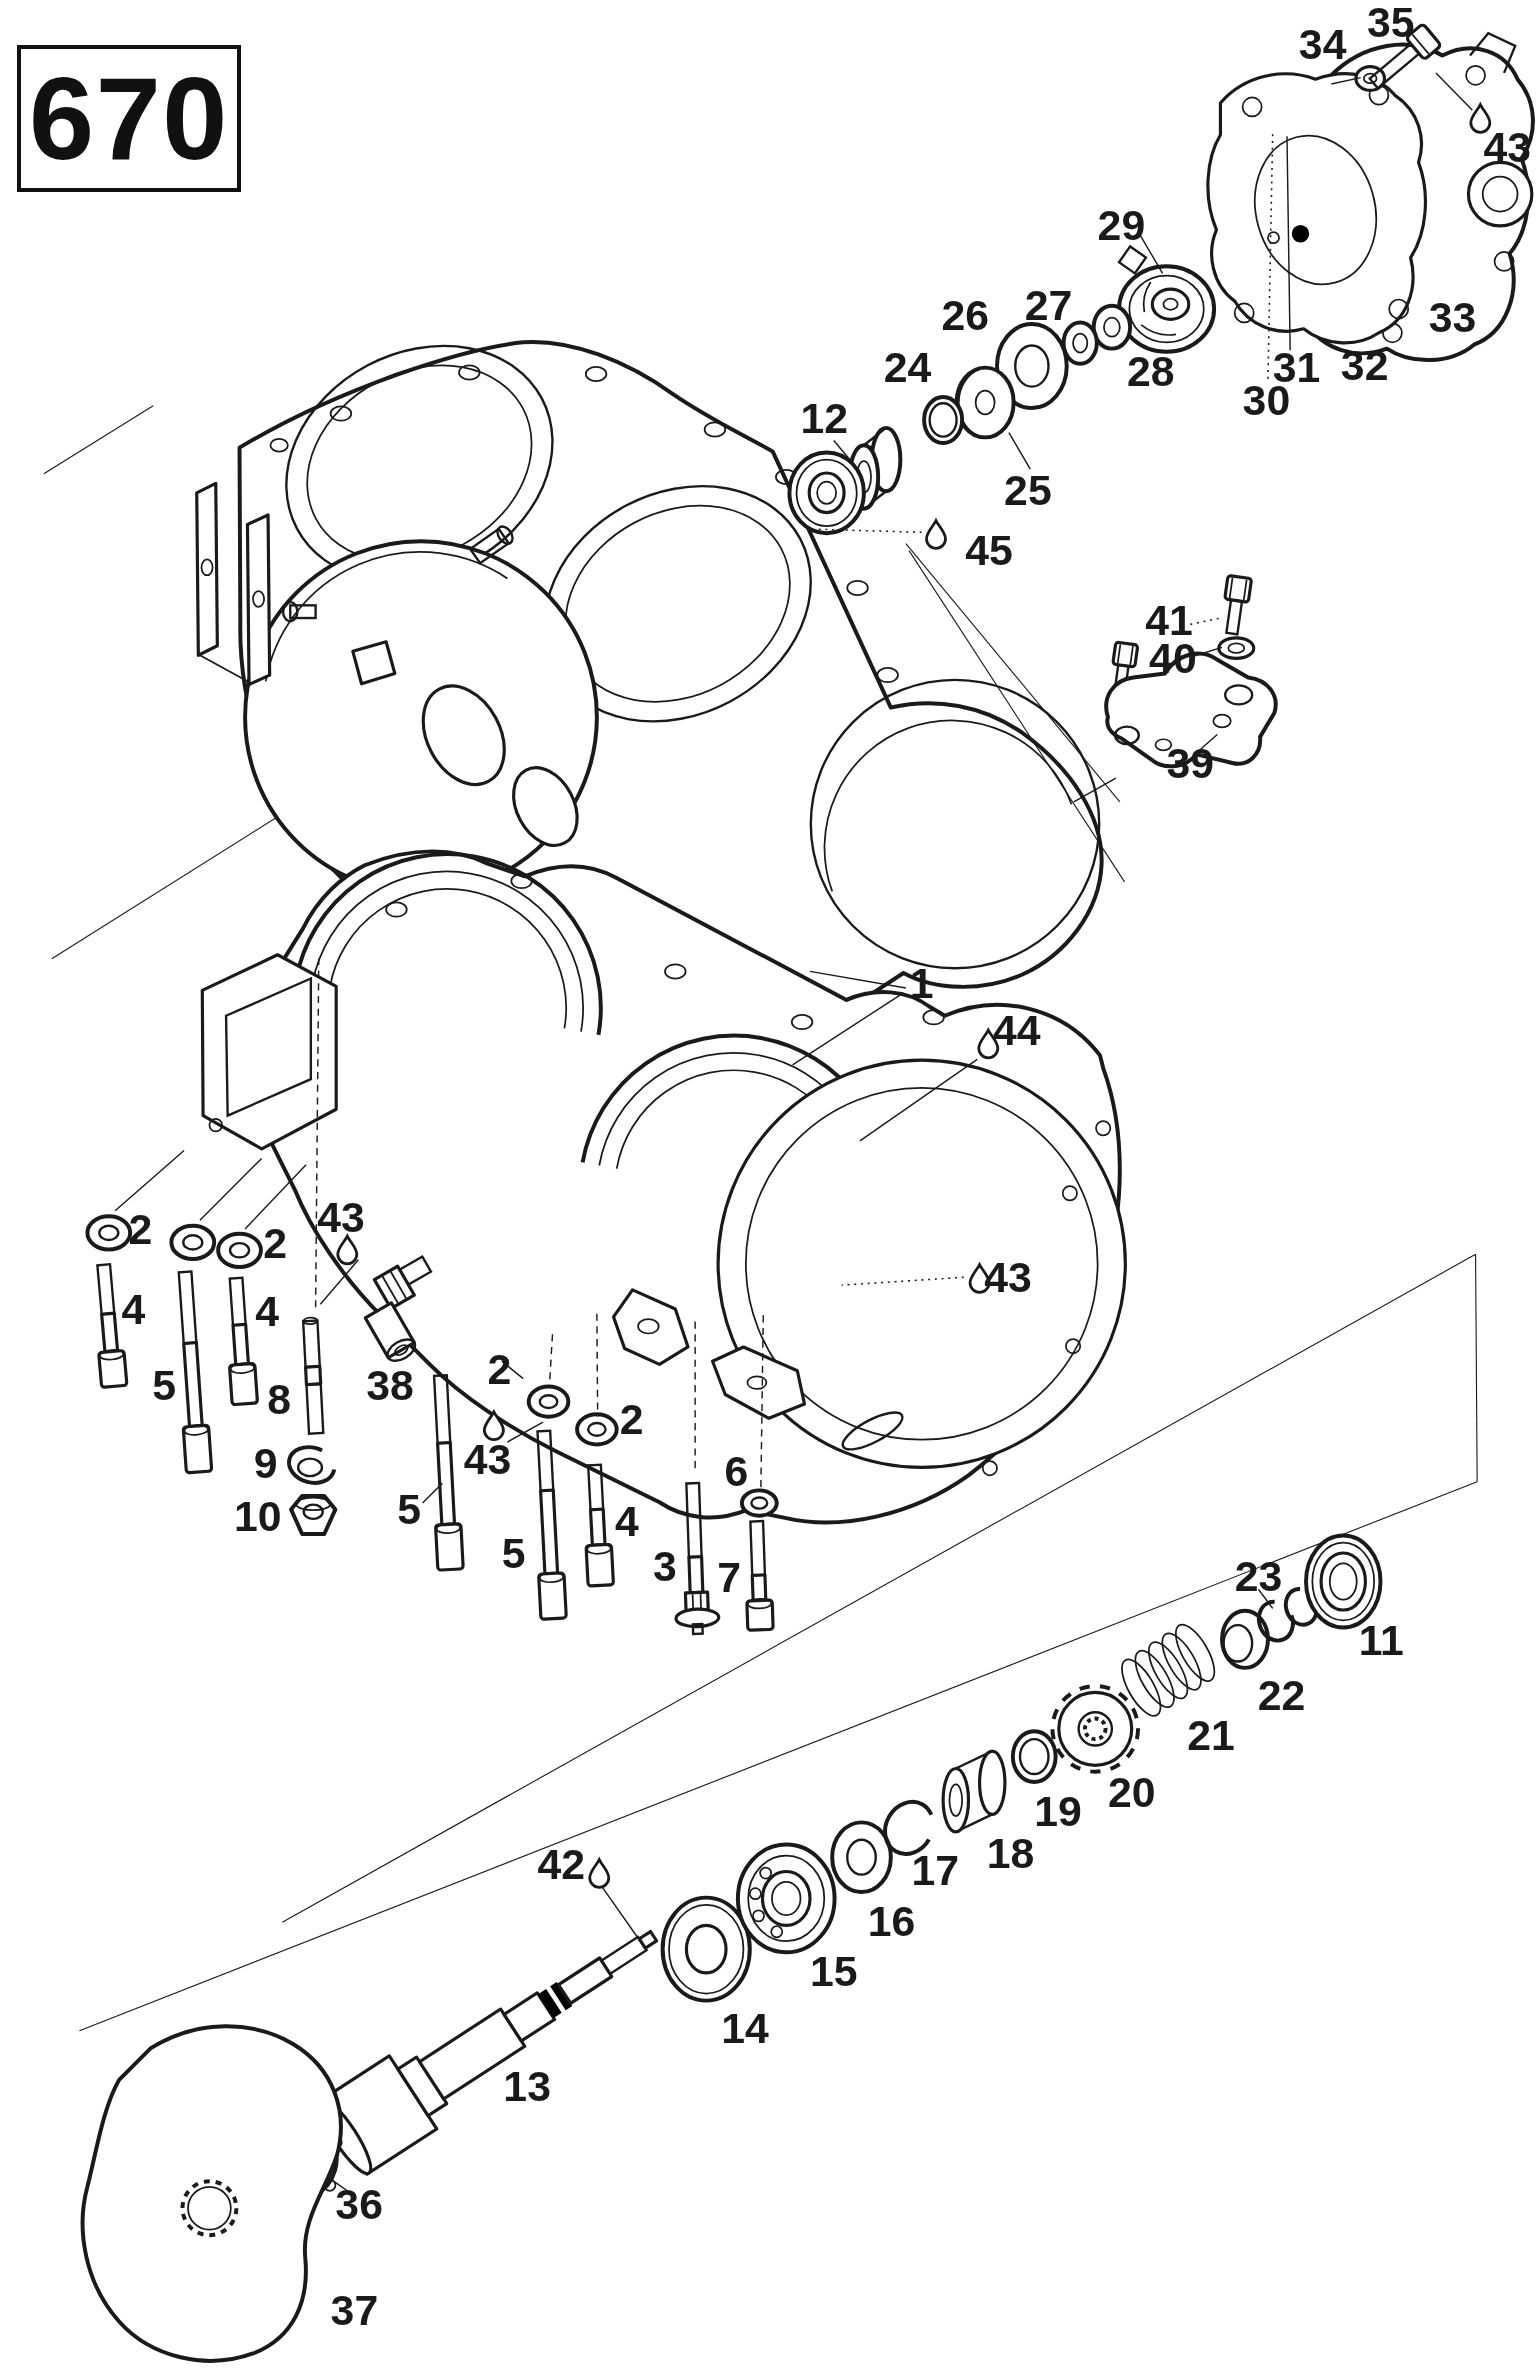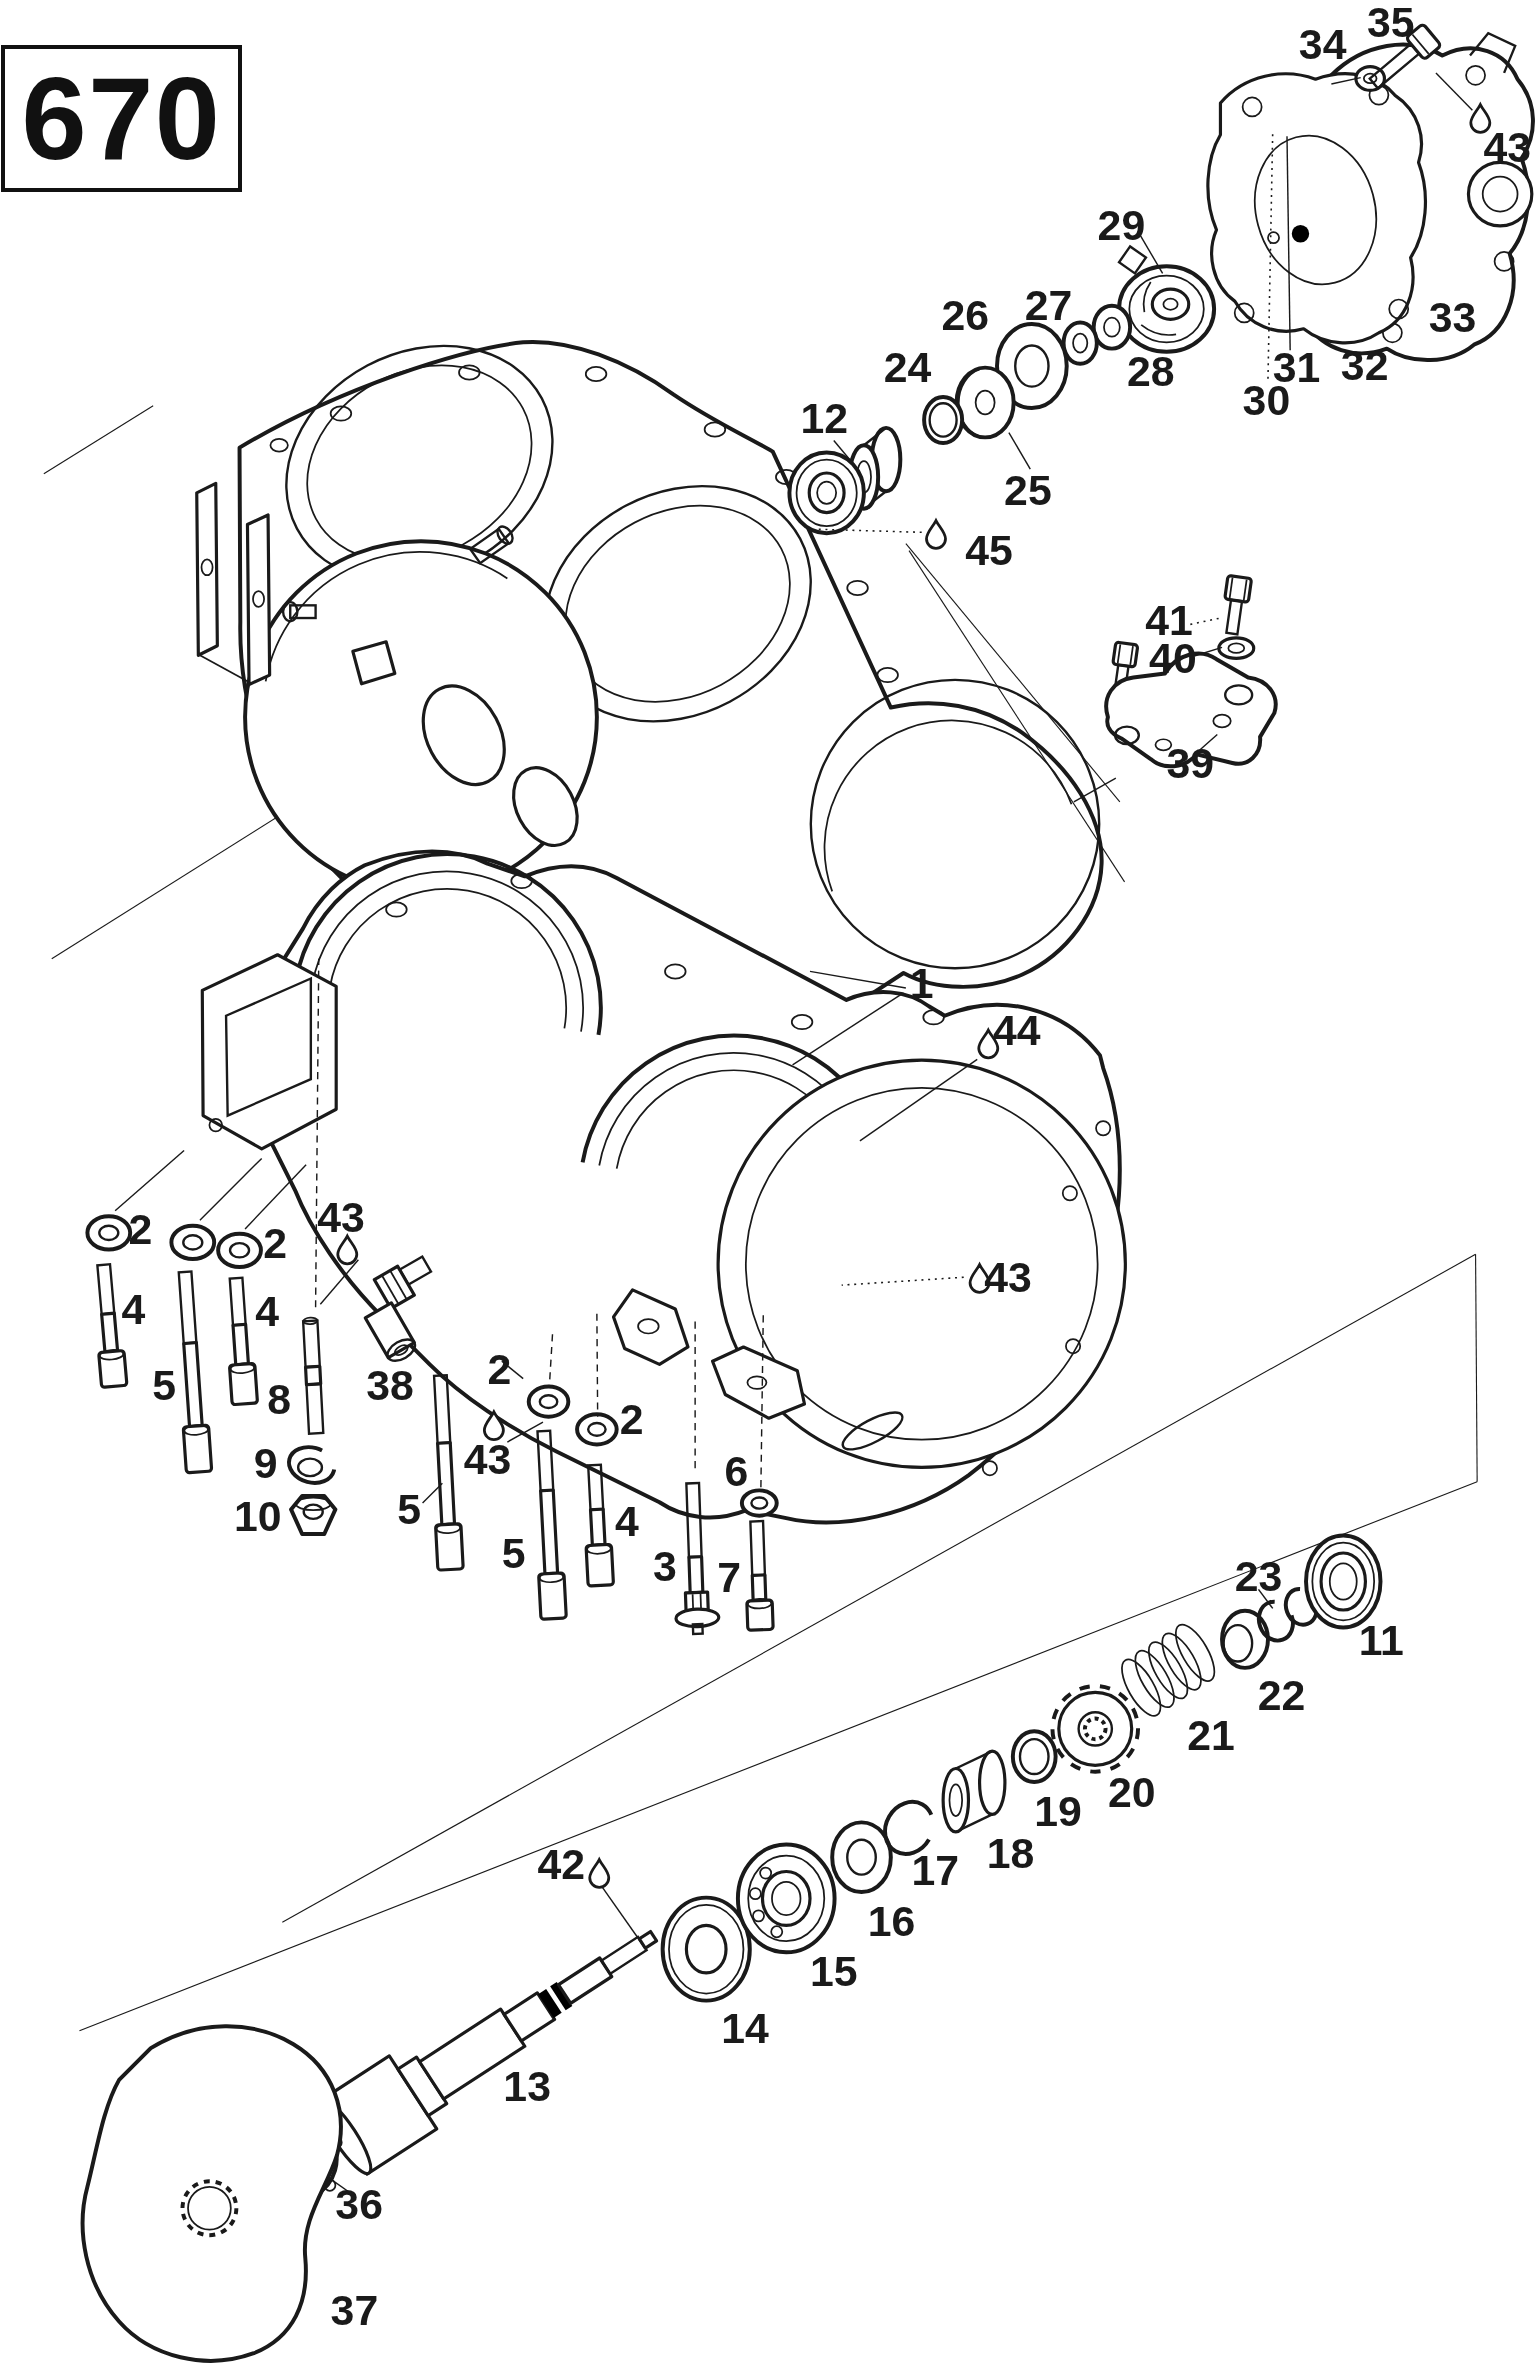--- a/index.html
+++ b/index.html
@@ -1,18 +1,18 @@
 <!DOCTYPE html>
 <html style="font-size:12.7px"><head>
 <meta charset="utf-8">
 <style>
   html,body{margin:0;padding:0;background:#fff;}
   .stage{position:relative;width:1540px;height:2377px;background:#ffffff;overflow:hidden;
          font-family:"Liberation Sans",sans-serif;}
-  .model-box{position:absolute;left:1px;top:45px;width:241px;height:147px;border:4.8px solid #111;
+  .model-box{position:absolute;left:17px;top:45px;width:224px;height:147px;border:4.8px solid #111;
              box-sizing:border-box;display:flex;align-items:center;justify-content:center;}
   .model-box span{font-size:117px;font-weight:700;color:#111;letter-spacing:1.6px;line-height:1;}
   svg{position:absolute;left:0;top:0;}
   .callout{font-family:"Liberation Sans",sans-serif;font-size:54px;font-weight:700;fill:#1a1a1a;
            text-anchor:middle;}
   .s5{fill:#fff;stroke:#1a1a1a;stroke-width:5;stroke-linejoin:round;}
   .s4{fill:#fff;stroke:#1a1a1a;stroke-width:4;stroke-linejoin:round;}
   .s3{fill:none;stroke:#1a1a1a;stroke-width:3;}
   .s2{fill:none;stroke:#1a1a1a;stroke-width:2.2;}
   .h5{fill:none;stroke:#1a1a1a;stroke-width:5;}

